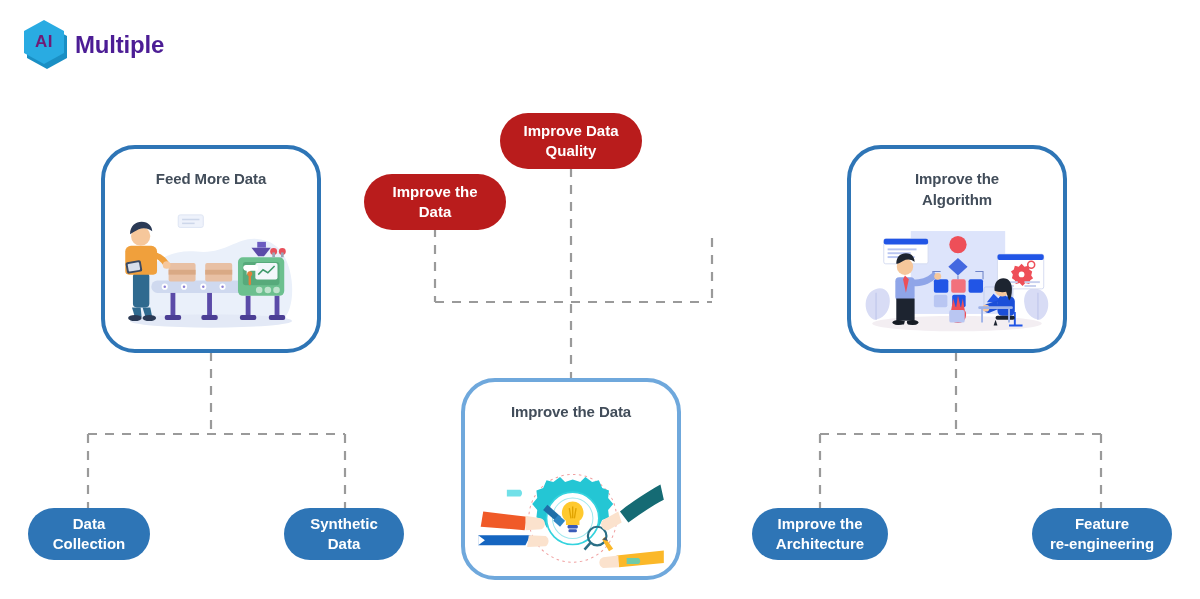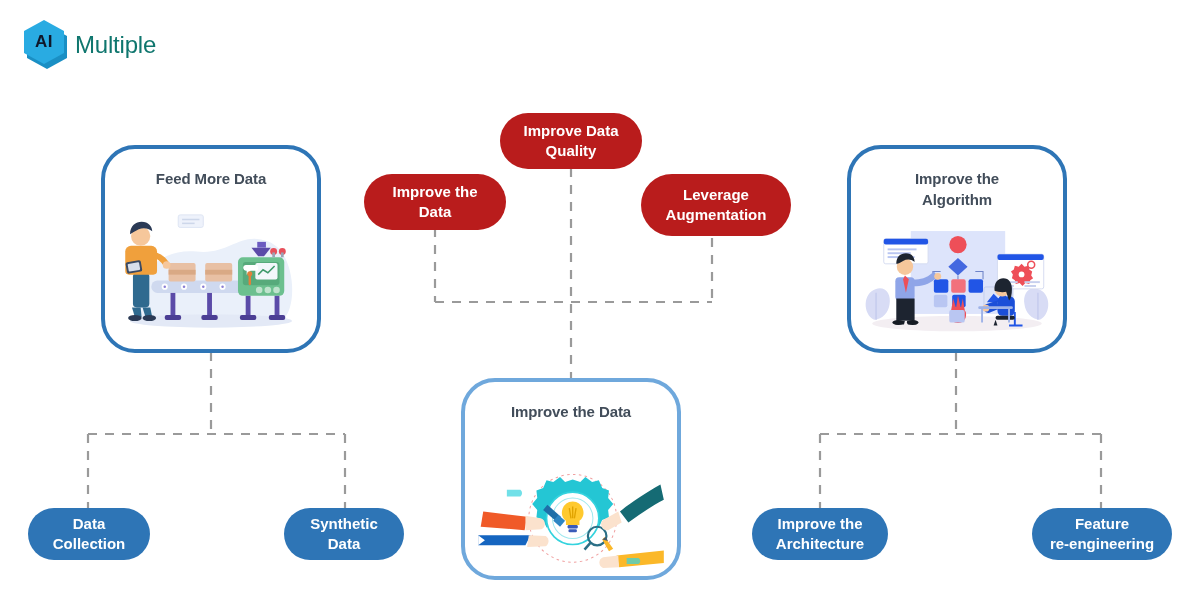--- a/index.html
+++ b/index.html
@@ -30,26 +30,26 @@
   }
   .hex-shadow {
     position: absolute; left: 3px; top: 5px;
     width: 40px; height: 44px;
     background: #1a8fc4;
     clip-path: polygon(50% 0%, 100% 25%, 100% 75%, 50% 100%, 0% 75%, 0% 25%);
     z-index: 0;
   }
   .hex-text {
     position: relative; z-index: 2;
-    color: #0f172a; font-weight: bold;
+    color: #701a75; font-weight: bold;
     font-size: 17px; letter-spacing: .5px;
     font-family: "Liberation Sans", sans-serif;
   }
   #logo-word {
-    color: #0f766e; font-weight: normal; font-size: 24px;
+    color: #4c1d95; font-weight: bold; font-size: 24px;
     letter-spacing: -.2px;
   }
 
   
   #wires { position: absolute; inset: 0; pointer-events: none; }
 
   
   .card {
     position: absolute;
     background: #ffffff;
@@ -344,26 +344,20 @@
     </span>
   </div>
 
   <div class="pill mid" style="left:364px; top:174px; width:142px; height:56px;">
     <span>
       <span>Improve the</span><br>
       <span>Data</span>
     </span>
   </div>
 
-  <div class="pill mid" style="left:641px; top:174px; width:150px; height:62px;">
-    <span>
-      <span>Leverage</span><br>
-      <span>Augmentation</span>
-    </span>
-  </div>
 
   <div class="pill bottom" style="left:28px; top:508px; width:122px; height:52px;">
     <span>
       <span>Data</span><br>
       <span>Collection</span>
     </span>
   </div>
 
   <div class="pill bottom" style="left:284px; top:508px; width:120px; height:52px;">
     <span>

